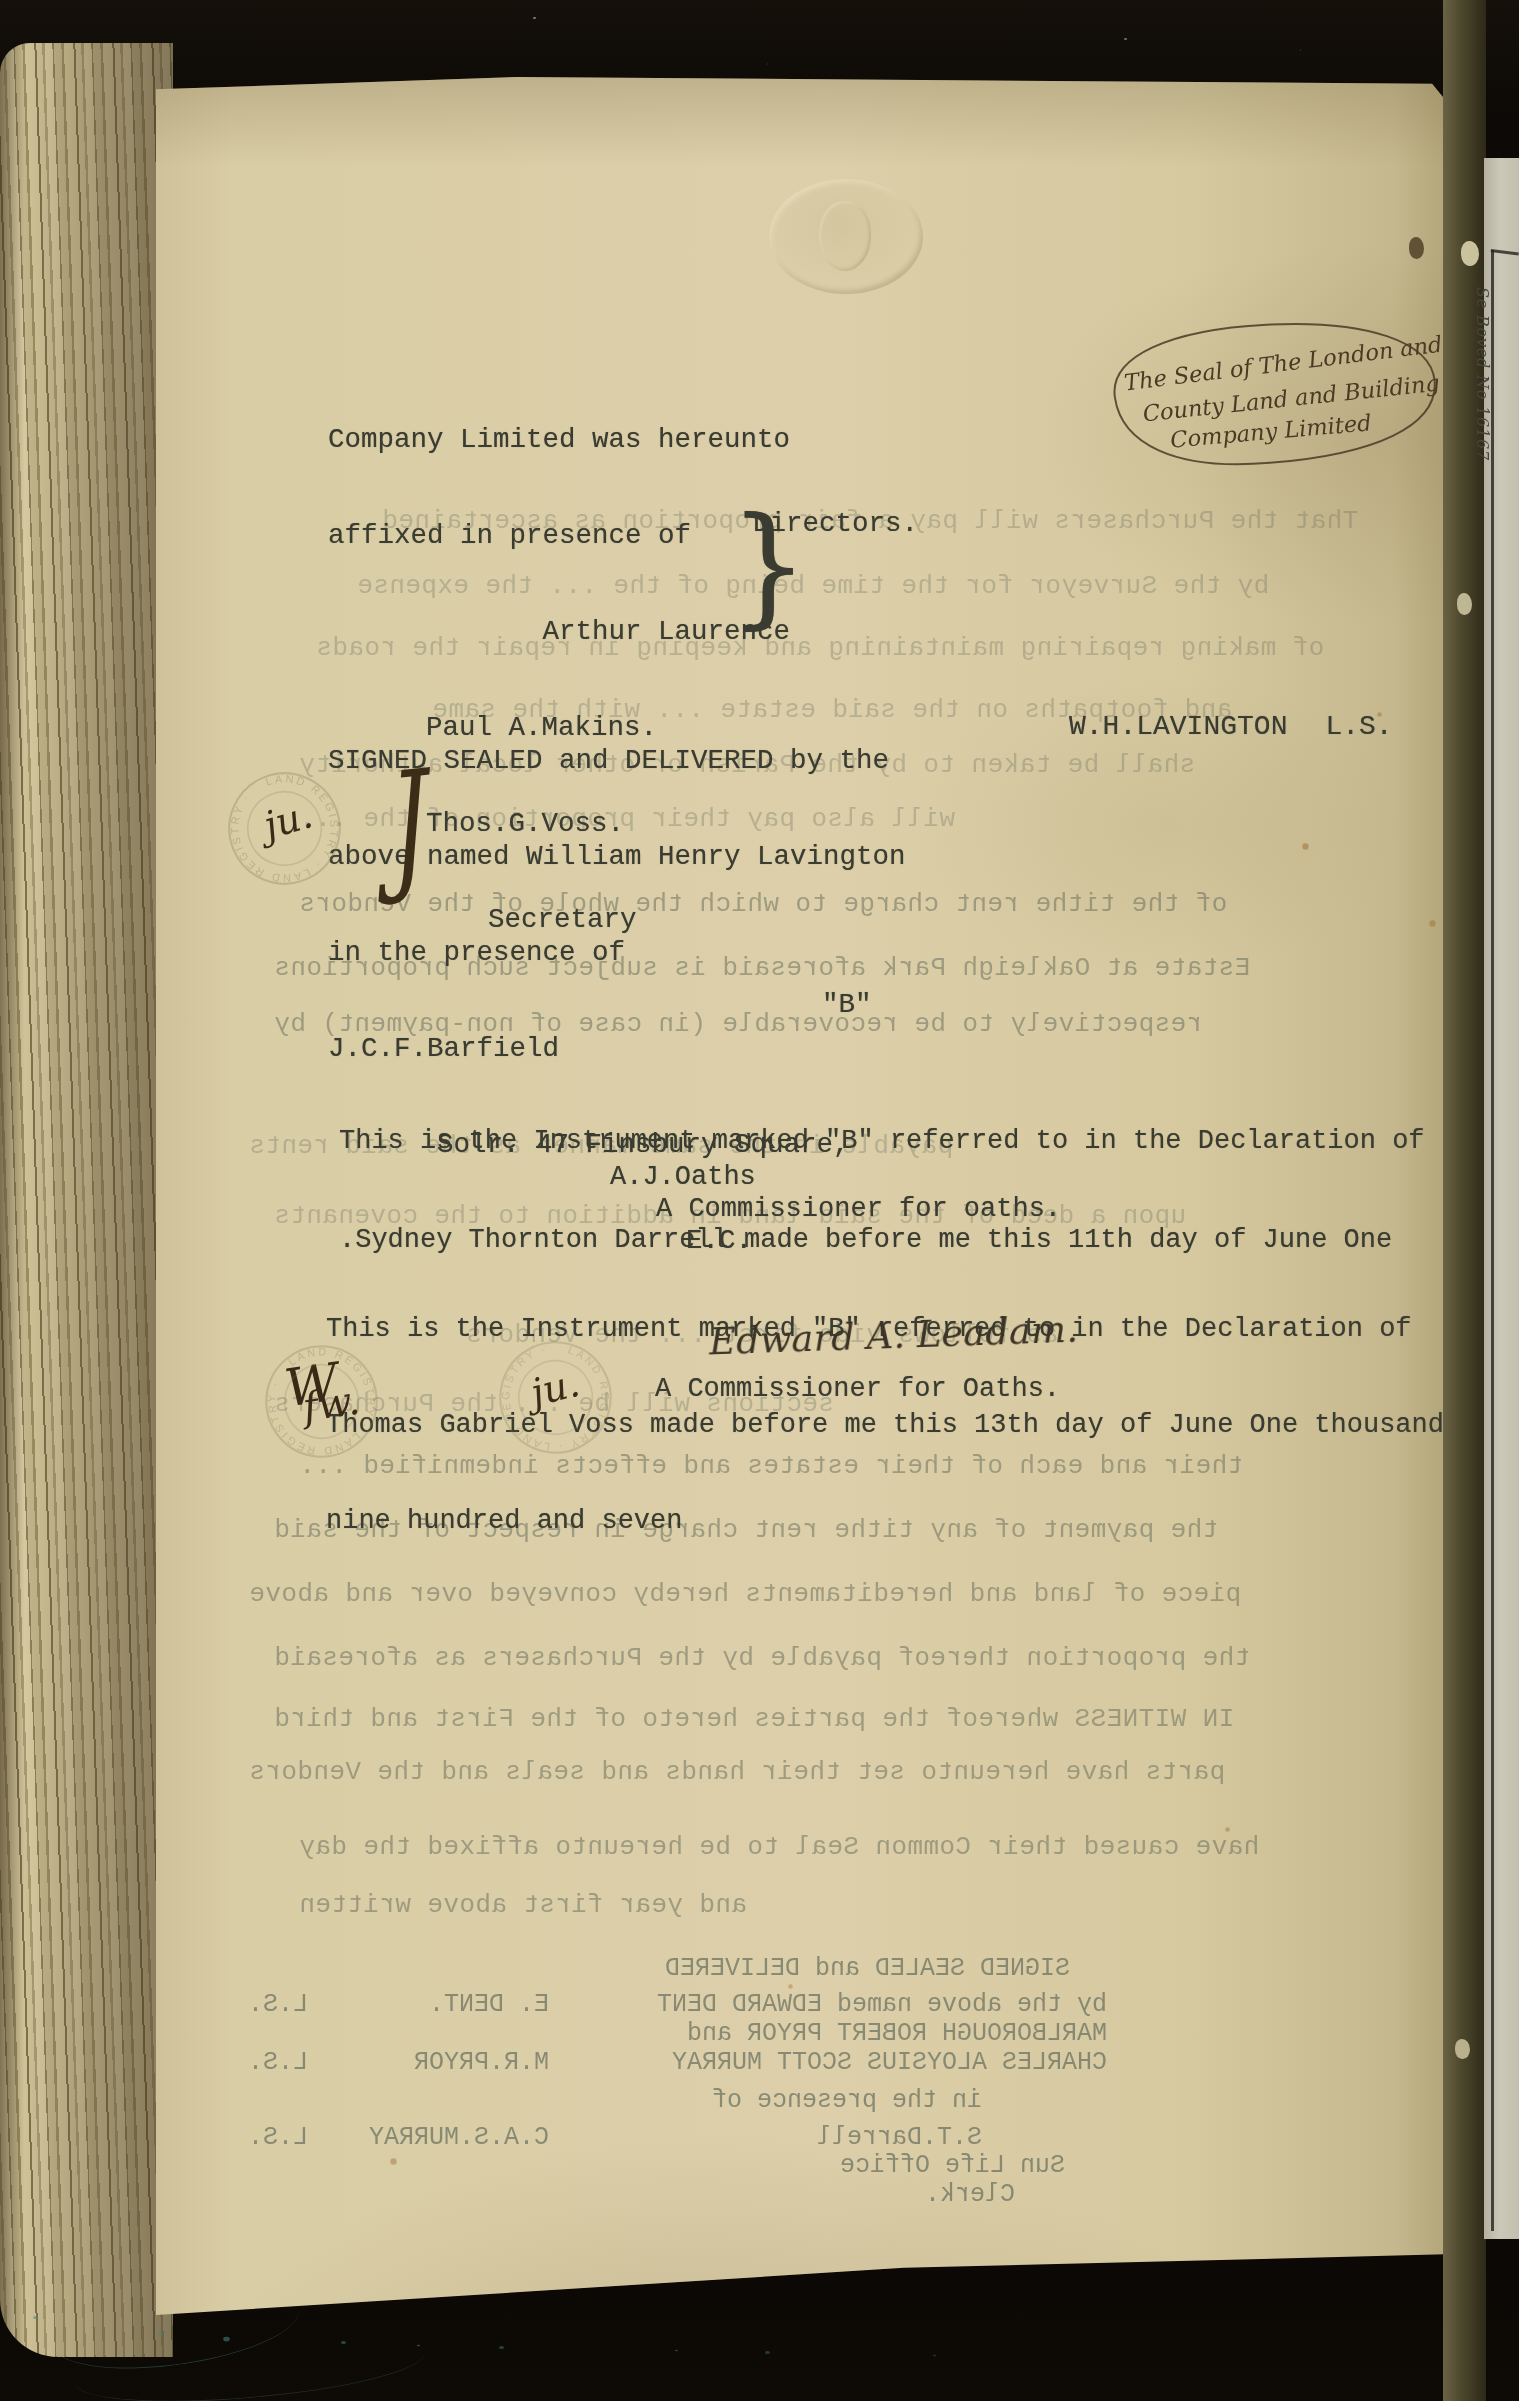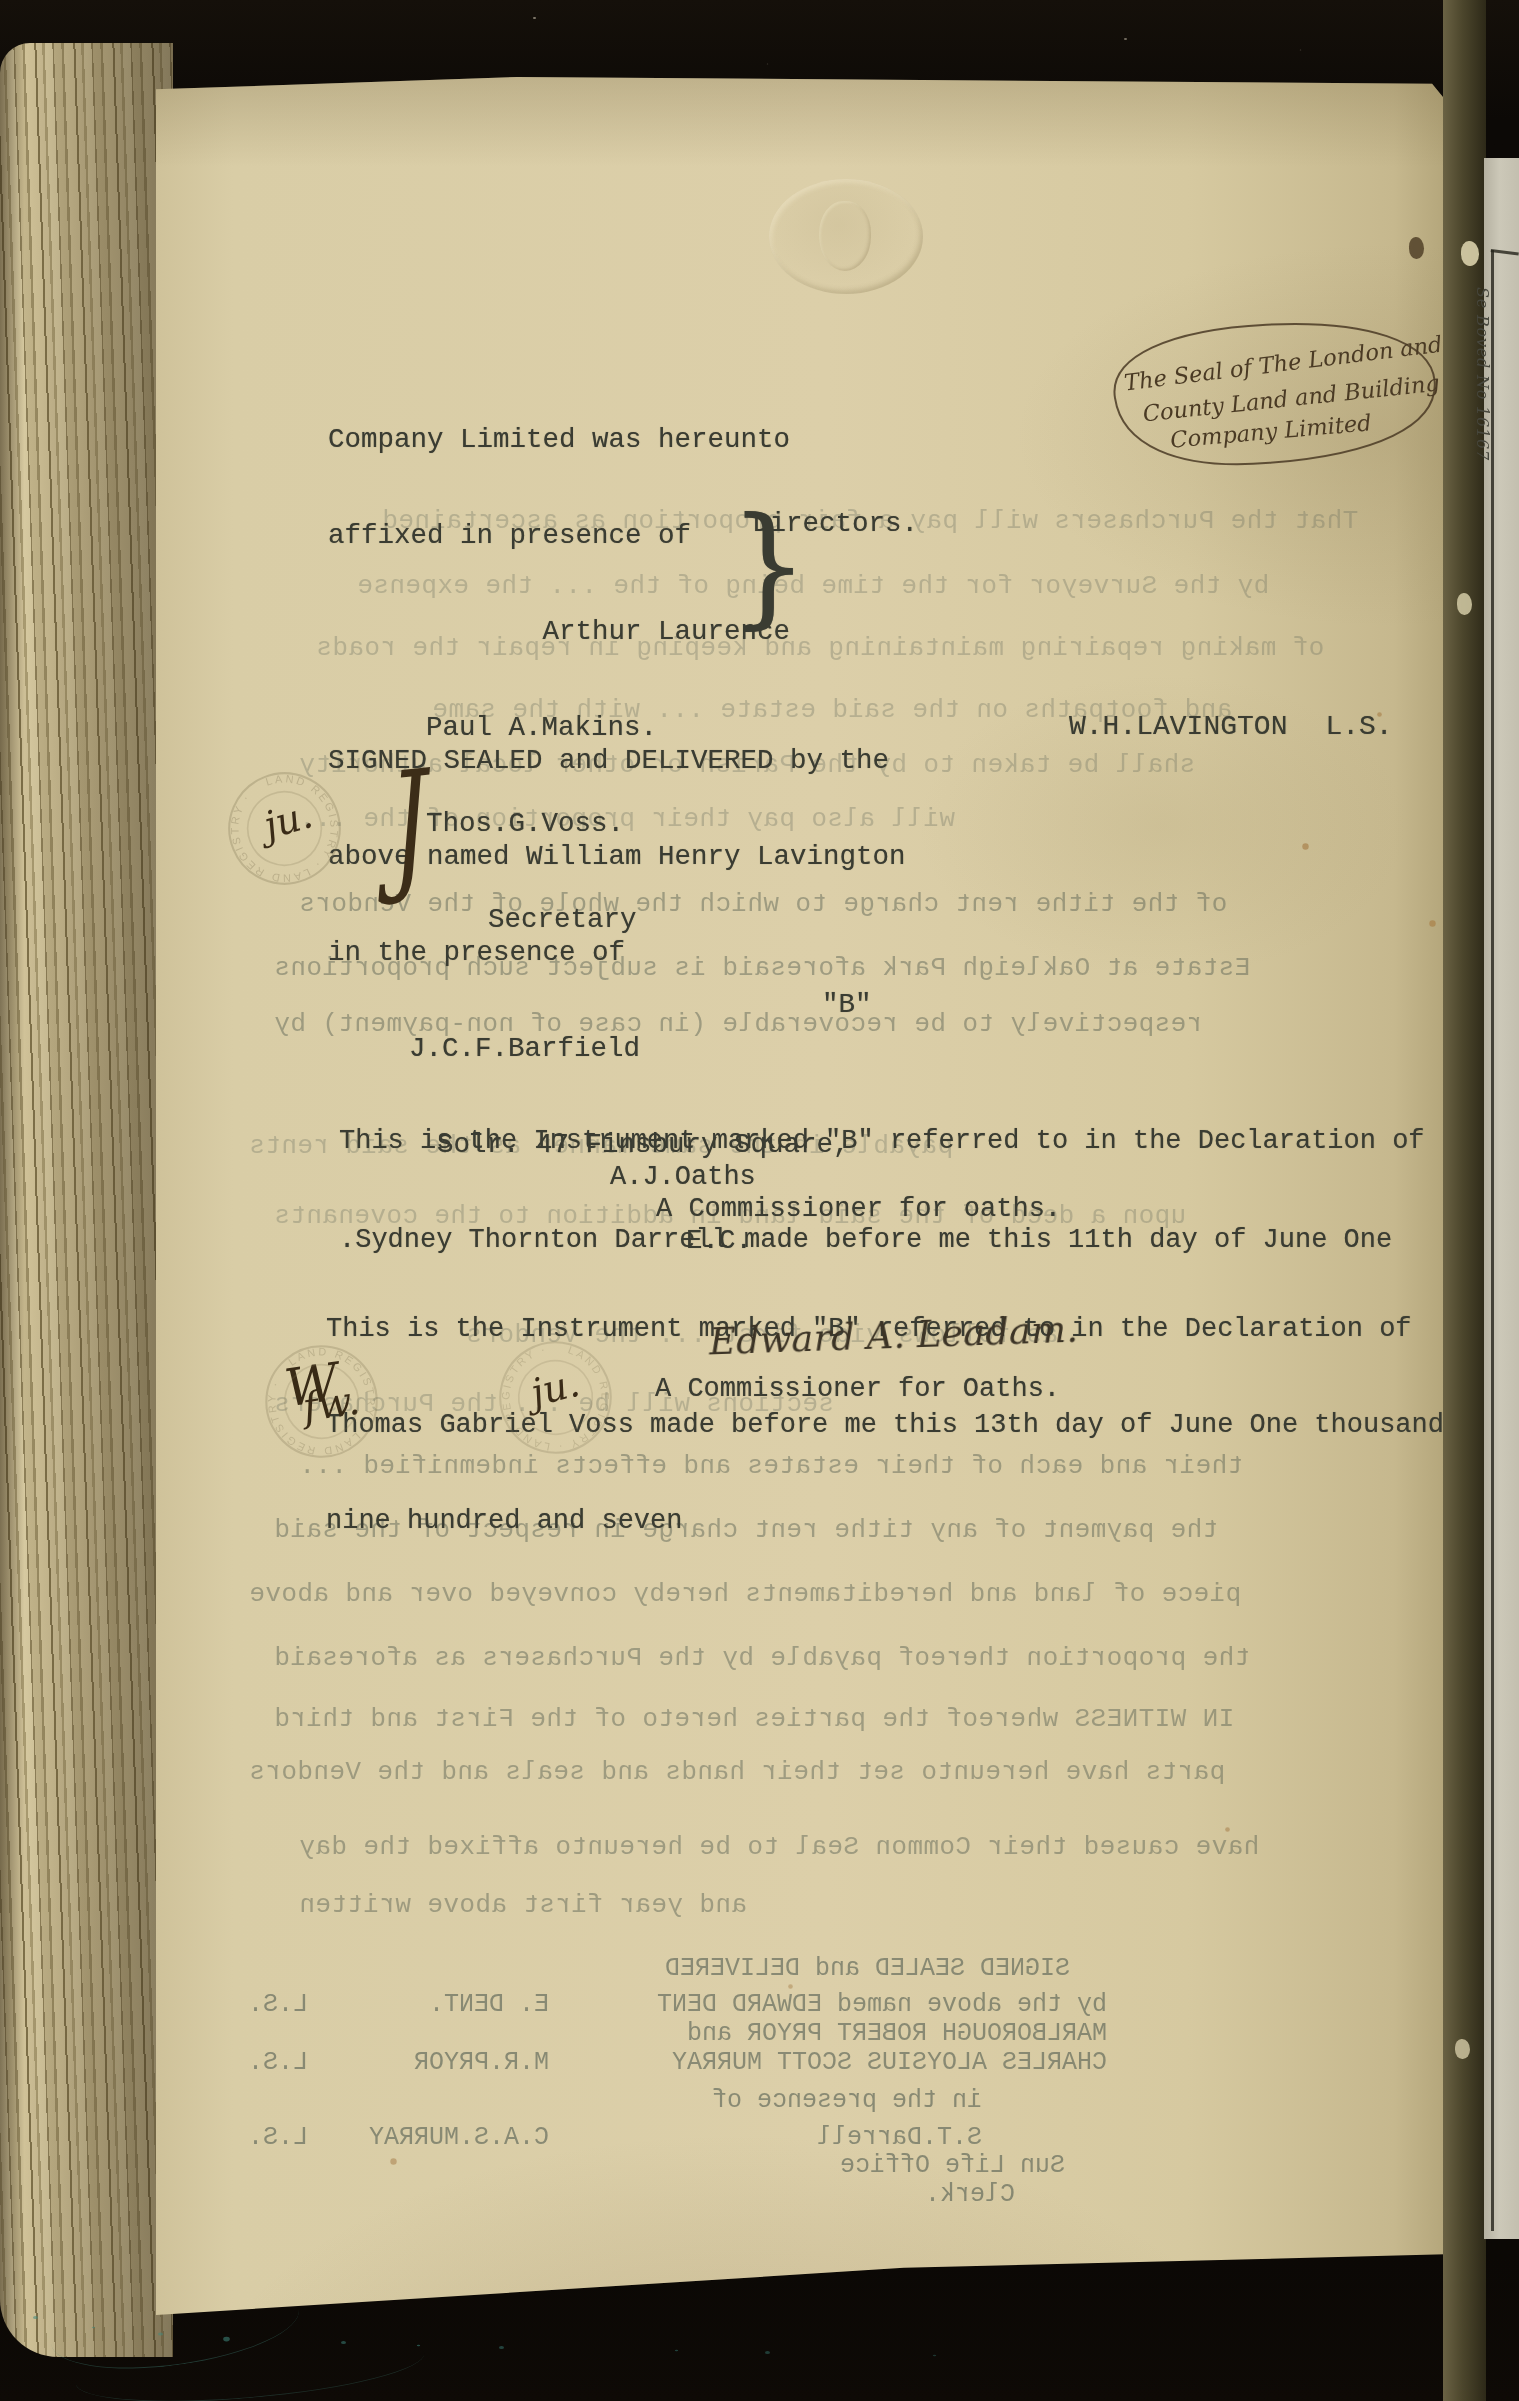--- a/index.html
+++ b/index.html
@@ -113,21 +113,21 @@
       <div style="margin-left:98px;">Thos.G.Voss.</div>
       <div style="margin-left:160px;">Secretary</div>
     </div>
     <div class="typed" style="left:597px;top:431px;font-size:27.5px;">Directors.</div>
     <div class="typed" style="left:573px;top:416px;font-size:125px;font-family:'DejaVu Serif',serif;transform:scaleY(1.05);color:#3a3c32;">}</div>
 
     <div class="typed" style="left:172px;top:604px;font-size:27.5px;line-height:32px;">
       <div>SIGNED SEALED and DELIVERED by the</div>
       <div>above named William Henry Lavington</div>
       <div>in the presence of</div>
-      <div style="margin-left:81px;">J.C.F.Barfield</div>
+      <div style="">J.C.F.Barfield</div>
       <div style="margin-left:109px;">Solr. 47 Finsbury Square,</div>
       <div style="margin-left:358px;">E.C.</div>
     </div>
     <div class="typed" style="left:913px;top:634px;font-size:28px;display:flex;gap:38px;">
       <span>W.H.LAVINGTON</span>
       <span>L.S.</span>
     </div>
 
     <div class="hand" style="left:231px;top:666px;font-size:142px;transform:scaleX(.66) rotate(-4deg);transform-origin:0 0;color:#3c2d18;">J</div>
 

